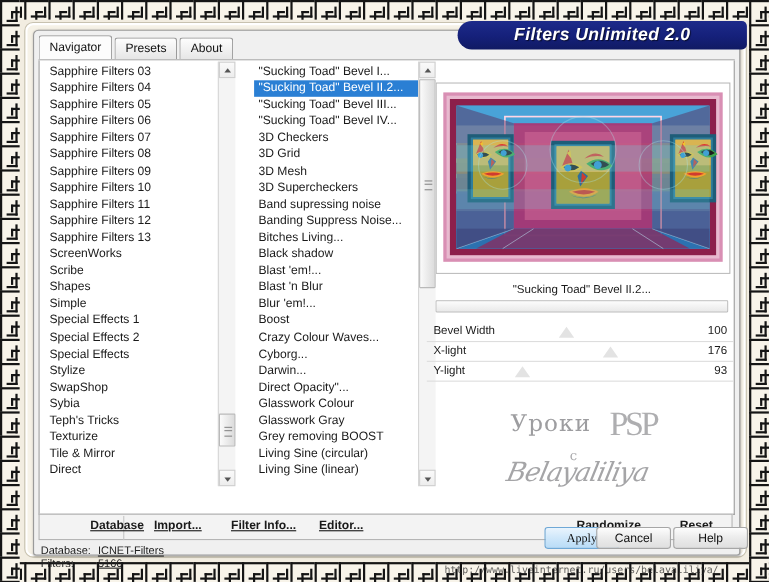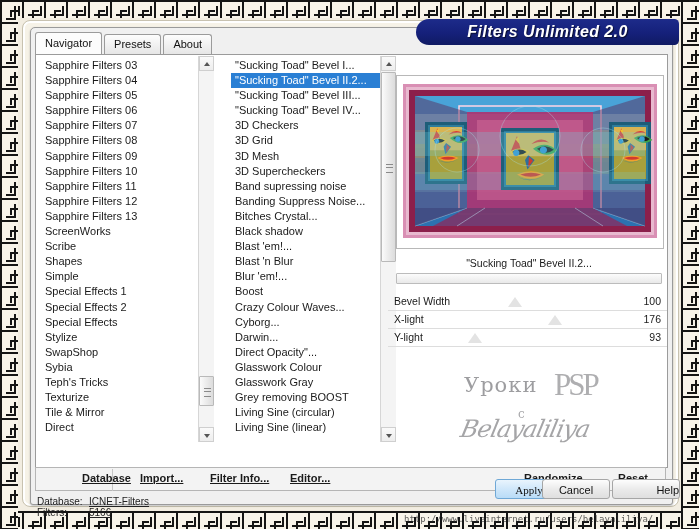--- a/index.html
+++ b/index.html
@@ -420,21 +420,21 @@
           <div class="row">"Sucking Toad"  Bevel I...</div>
           <div class="row sel">"Sucking Toad"  Bevel II.2...</div>
           <div class="row">"Sucking Toad"  Bevel III...</div>
           <div class="row">"Sucking Toad"  Bevel IV...</div>
           <div class="row">3D Checkers</div>
           <div class="row">3D Grid</div>
           <div class="row">3D Mesh</div>
           <div class="row">3D Supercheckers</div>
           <div class="row">Band supressing noise</div>
           <div class="row">Banding Suppress Noise...</div>
-          <div class="row">Bitches Crystal...</div>
+          <div class="row">Bitches Living...</div>
           <div class="row">Black shadow</div>
           <div class="row">Blast 'em!...</div>
           <div class="row">Blast 'n Blur</div>
           <div class="row">Blur 'em!...</div>
           <div class="row">Boost</div>
           <div class="row">Crazy Colour Waves...</div>
           <div class="row">Cyborg...</div>
           <div class="row">Darwin...</div>
           <div class="row">Direct Opacity"...</div>
           <div class="row">Glasswork Colour</div>
@@ -599,17 +599,17 @@
       <div class="tb" style="left:582px;">Reset</div>
     </div>
 
     <div id="status">
       <span class="k">Database:</span><span>ICNET-Filters</span><br>
       <span class="k">Filters:</span><span>5166</span>
     </div>
 
     <div class="btnstd primary" style="left:464px;font-family:Liberation Serif, serif;">Apply</div>
     <div class="btnstd" style="left:511px;">Cancel</div>
-    <div class="btnstd" style="left:581px;text-align:right;">Help</div>
+    <div class="btnstd" style="left:581px;">Help</div>
   </div>
 
   <div id="url">http://www.liveinternet.ru/users/belayaliliya/</div>
 </div>
 
 </body></html>

